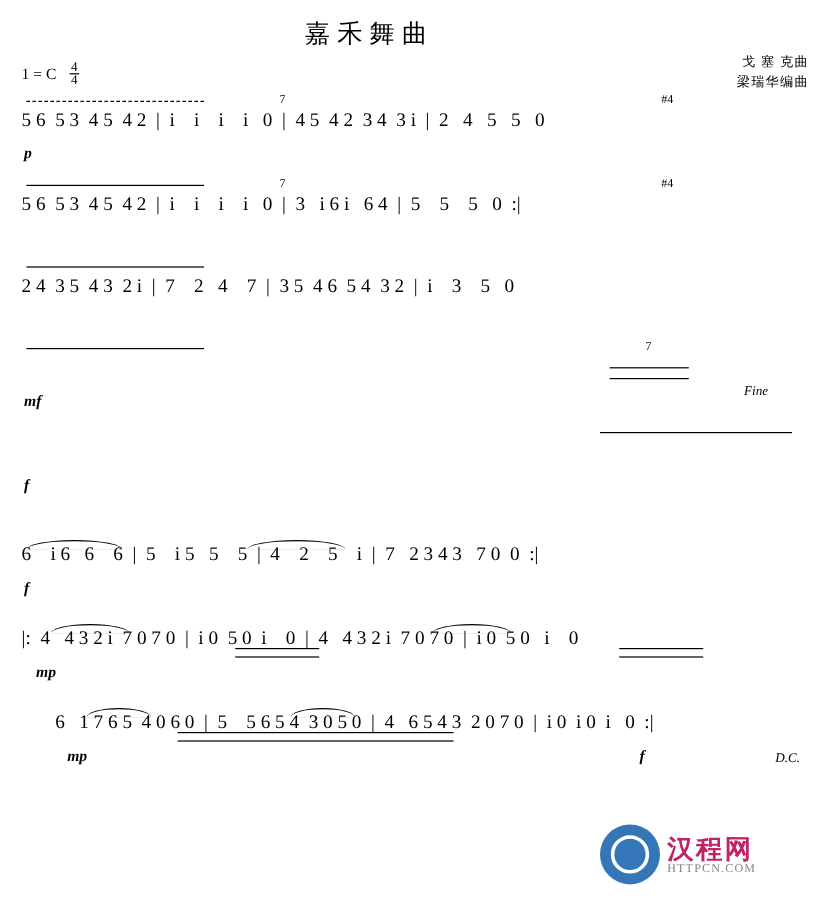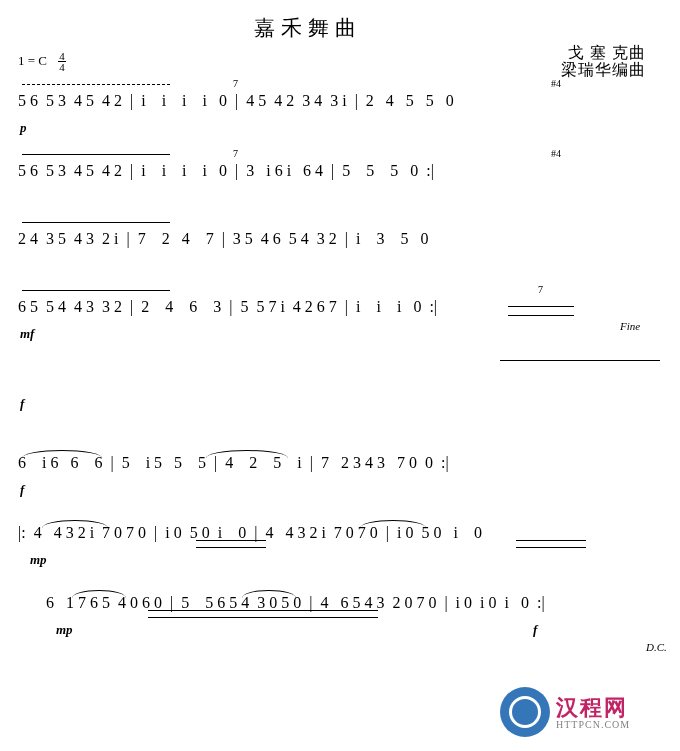--- a/index.html
+++ b/index.html
@@ -26,23 +26,23 @@
     left: 0; top: 14px;
     width: 616px;
     text-align: center;
     font-family: "Liberation Serif", serif;
     font-size: 21px;
     letter-spacing: 6px;
     font-weight: 500;
   }
   .credits {
     position: absolute;
-    right: 34px; top: 44px;
+    right: 6px; top: 44px;
     text-align: right;
-    font-size: 16px;
+    font-size: 11px;
     line-height: 17px;
     letter-spacing: 1px;
   }
   .keysig {
     position: absolute;
     left: 18px; top: 52px;
     font-size: 13px;
   }
   .keysig .frac {
     display: inline-block;
@@ -204,21 +204,20 @@
     <div class="tri" style="left:551px; top:0px;">#4</div>
   </div>
 
   <div class="row" style="top:216px;">
     <div class="beam" style="left:22px; top:6px; width:148px;"></div>
     <div class="notes">2 4  3 5  4 3  2 i  |  7    2   4    7  |  3 5  4 6  5 4  3 2  |  i    3    5   0</div>
   </div>
 
   <div class="row" style="top:284px;">
     <div class="beam" style="left:22px; top:6px; width:148px;"></div>
-    <div class="notes">6 5  5 4  4 3  3 2  |  2    4    6    3  |  5  5 7 i  4 2 6 7  |  i    i    i   0  :|</div>
     <div class="dyn" style="left:20px; top:42px;">mf</div>
     <div class="tri" style="left:538px; top:0px;">7</div>
     <div class="marking" style="left:620px; top:36px;text-align:right;">Fine</div>
     <div class="hair" style="left:508px; top:22px; width:66px; height:10px;"></div>
   </div>
 
   <div class="row" style="top:352px;">
     <div class="dyn" style="left:20px; top:44px;">f</div>
     <div class="beam" style="left:500px; top:8px; width:160px;"></div>
   </div>
@@ -238,21 +237,21 @@
     <div class="hair" style="left:196px; top:30px; width:70px; height:8px;"></div>
     <div class="hair" style="left:516px; top:30px; width:70px; height:8px;"></div>
   </div>
 
   <div class="row" style="top:580px;margin-left:28px;">
     <div class="slur" style="left:44px; top:10px; width:54px;"></div>
     <div class="slur" style="left:214px; top:10px; width:54px;"></div>
     <div class="notes">6   1 7 6 5  4 0 6 0  |  5    5 6 5 4  3 0 5 0  |  4   6 5 4 3  2 0 7 0  |  i 0  i 0  i   0  :|</div>
     <div class="dyn" style="left:28px; top:42px;">mp</div>
     <div class="dyn" style="left:505px; top:42px;">f</div>
-    <div class="marking" style="left:618px; top:61px;">D.C.</div>
+    <div class="marking" style="left:618px; top:46px;">D.C.</div>
     <div class="hair" style="left:120px; top:30px; width:230px; height:8px;"></div>
   </div>
 
   <div class="logo">
     <div class="circle"></div>
     <div class="ltext">汉程网</div>
     <div class="lsub">HTTPCN.COM</div>
   </div>
 
 </div>

